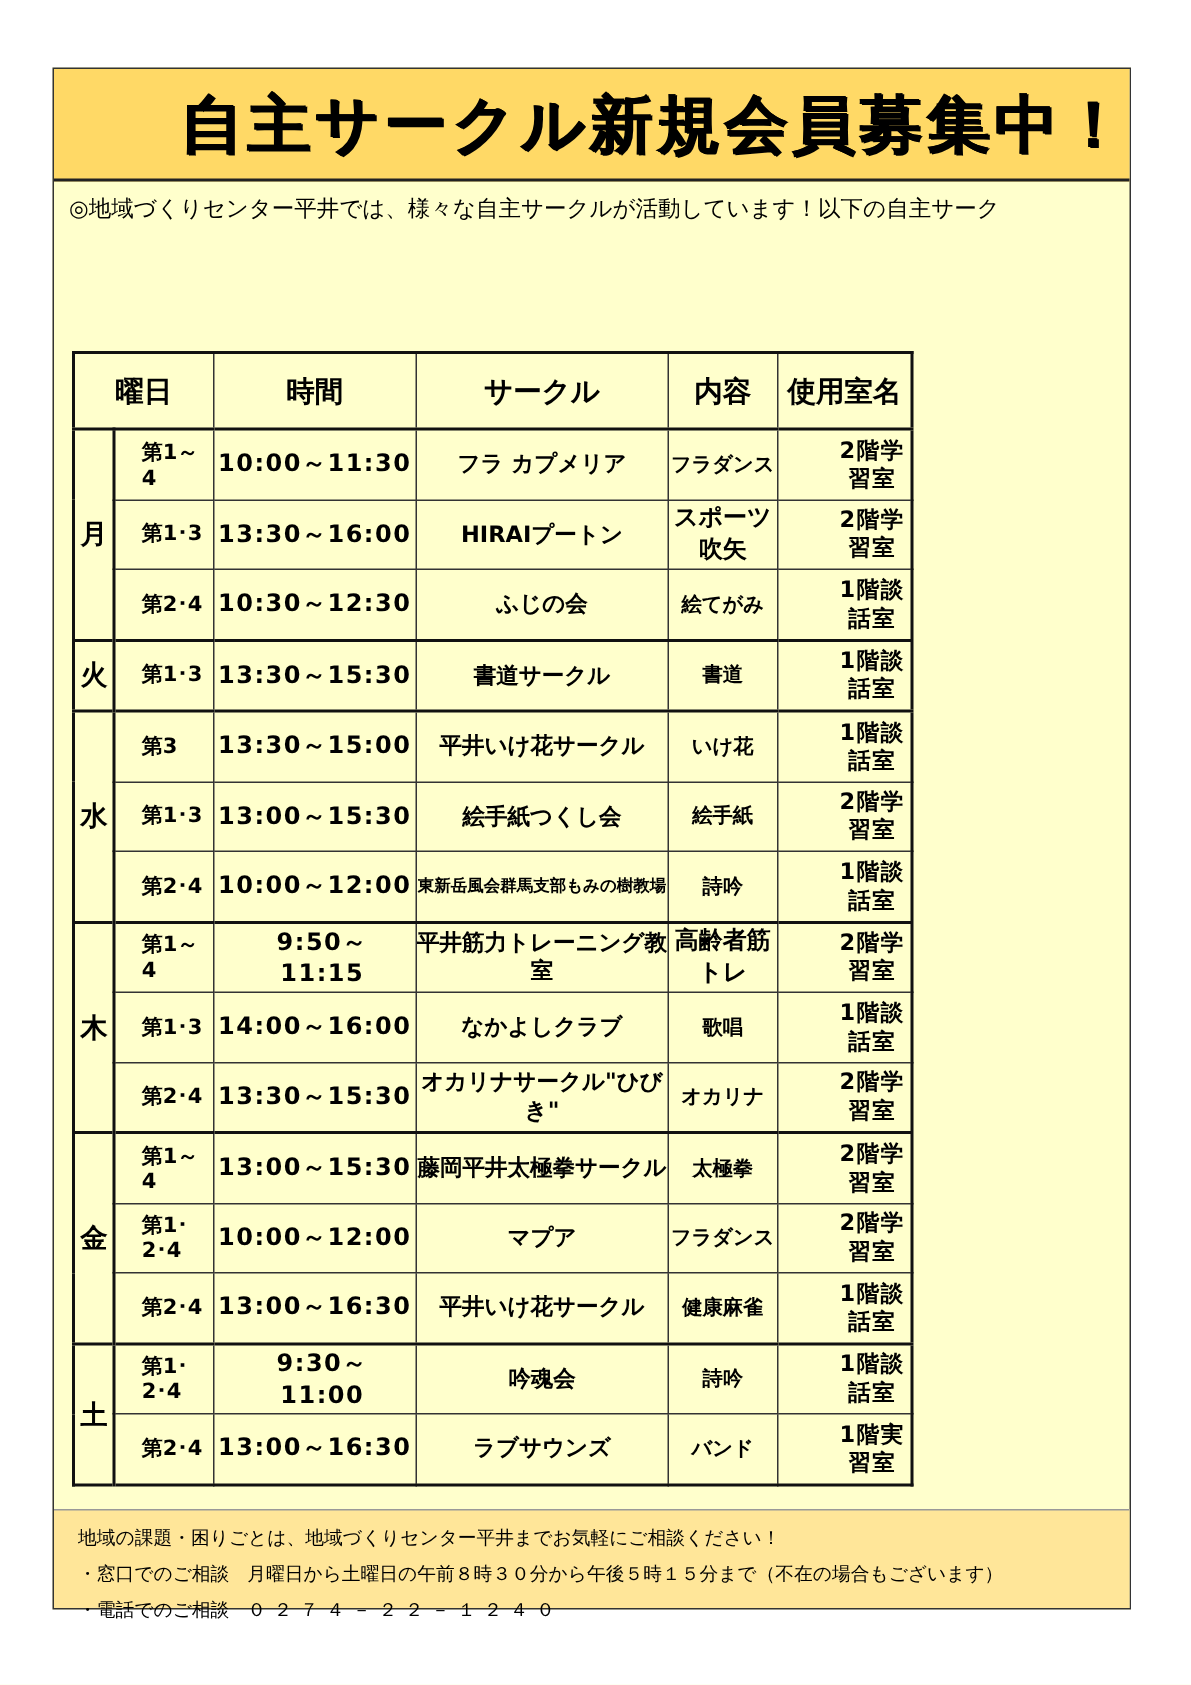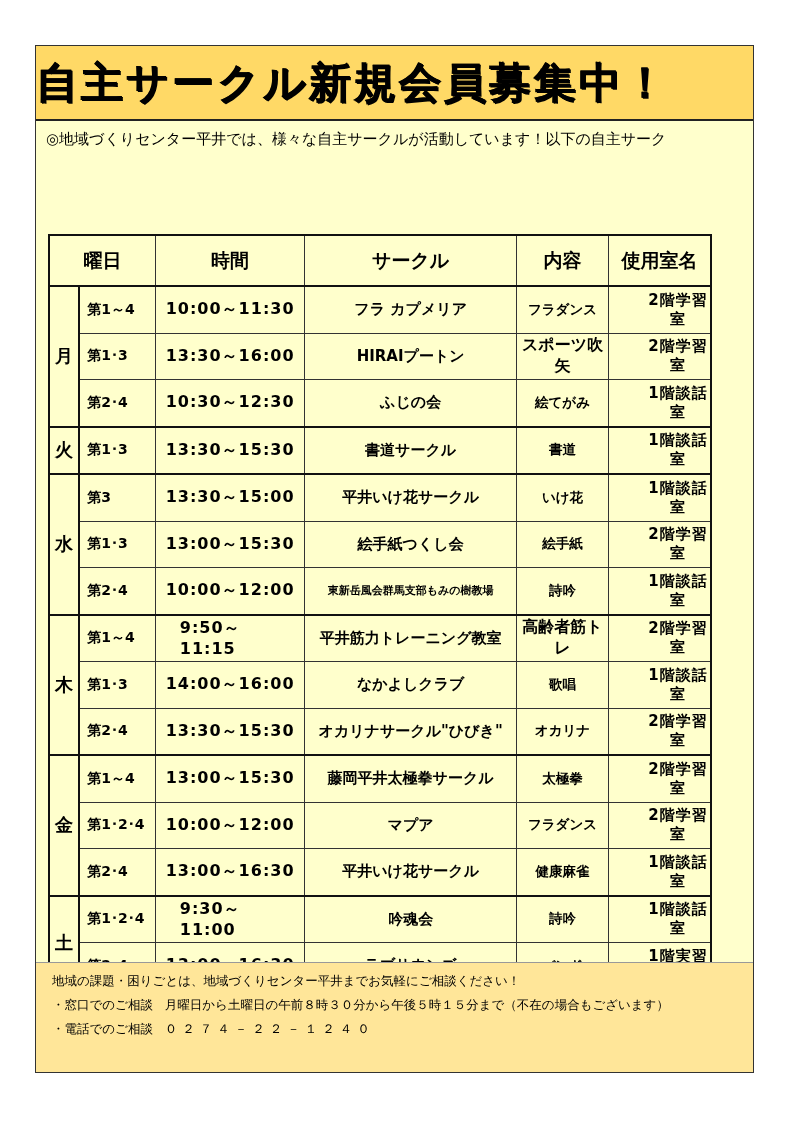--- a/index.html
+++ b/index.html
@@ -1,39 +1,39 @@
 <!DOCTYPE html>
 <html><head>
 <meta charset="utf-8">
 <style>
   html, body { margin:0; padding:0; background:#ffffff; }
   body { width:794px; height:1123px; position:relative; font-family:"DejaVu Sans","Liberation Sans",sans-serif; color:#000; }
   .page { position:absolute; left:35px; top:45px; width:719px; height:1028px; border:1px solid #333; background:#ffffcc; box-sizing:border-box; }
-  .title-bar { position:absolute; left:0; top:0; width:717px; height:73px; background:#ffd966; border-bottom:2px solid #222; display:flex; align-items:center; justify-content:flex-start; }
+  .title-bar { position:absolute; left:0; top:0; width:717px; height:73px; background:#ffd966; border-bottom:2px solid #222; display:flex; align-items:center; justify-content:flex-end; }
   .title-bar h1 { margin:0; font-size:42px; font-weight:900; letter-spacing:3px; color:#000; text-shadow: 1px 1px 0 #000, -0.5px 0 0 #000; }
   .intro { position:absolute; left:10px; top:74px; width:700px; font-size:15px; font-weight:normal; line-height:38px; }
   .intro p { margin:0; }
   .intro .indent { padding-left:18px; }
-  table.sched { position:absolute; left:12px; top:188px; width:664px; border-collapse:collapse; border:2px solid #111; font-weight:bold; }
+  table.sched { position:absolute; left:12px; top:188px; width:561px; border-collapse:collapse; border:2px solid #111; font-weight:bold; }
   table.sched th, table.sched td { border:1px solid #333; text-align:center; padding:0; }
   table.sched th { height:49px; font-size:19px; }
   table.sched td { height:45.5px; font-size:15px; }
   table.sched td.day { font-size:18px; border-right:2px solid #111; }
-  table.sched td.week { text-align:left; padding-left:7px; font-size:14px; }
+  table.sched td.week { text-align:left; padding-left:17px; font-size:14px; }
   table.sched td.time { font-size:16px; letter-spacing:1px; }
-  table.sched td.time.pad { text-align:left; padding-right:14px;padding-left:24px; }
+  table.sched td.time.pad { text-align:center; padding-right:14px;padding-left:24px; }
   table.sched td.small { font-size:11px;font-family:Liberation Mono, monospace; }
   table.sched td.content { font-size:13.5px; }
   table.sched td.content.tiny { font-size:16px; }
   table.sched td.room { font-size:15px; letter-spacing:1px;padding-left:37px; }
   table.sched tr.group-start td { border-top:2px solid #111; }
   table.sched thead th { border-bottom:2px solid #111; }
   .col-day { width:31px; } .col-week { width:80px; } .col-time { width:154px; }
   .col-circle { width:224px; } .col-content { width:98px; } .col-room { width:106px; }
-  .footer { position:absolute; left:0; bottom:0; width:717px; height:110px; background:#ffe699; border-top:1px solid #999; font-size:12.5px; box-sizing:border-box; padding:6px 0 0 16px; line-height:24px; }
+  .footer { position:absolute; left:0; bottom:0; width:717px; height:66px; background:#ffe699; border-top:1px solid #999; font-size:12.5px; box-sizing:border-box; padding:6px 0 0 16px; line-height:24px; }
   .footer p { margin:0; }
   .footer .tel { letter-spacing:5px;text-align:center; }
 </style>
 </head>
 <body>
 
 <div class="page">
   <div class="title-bar">
     <h1>自主サークル新規会員募集中！</h1>
   </div>

